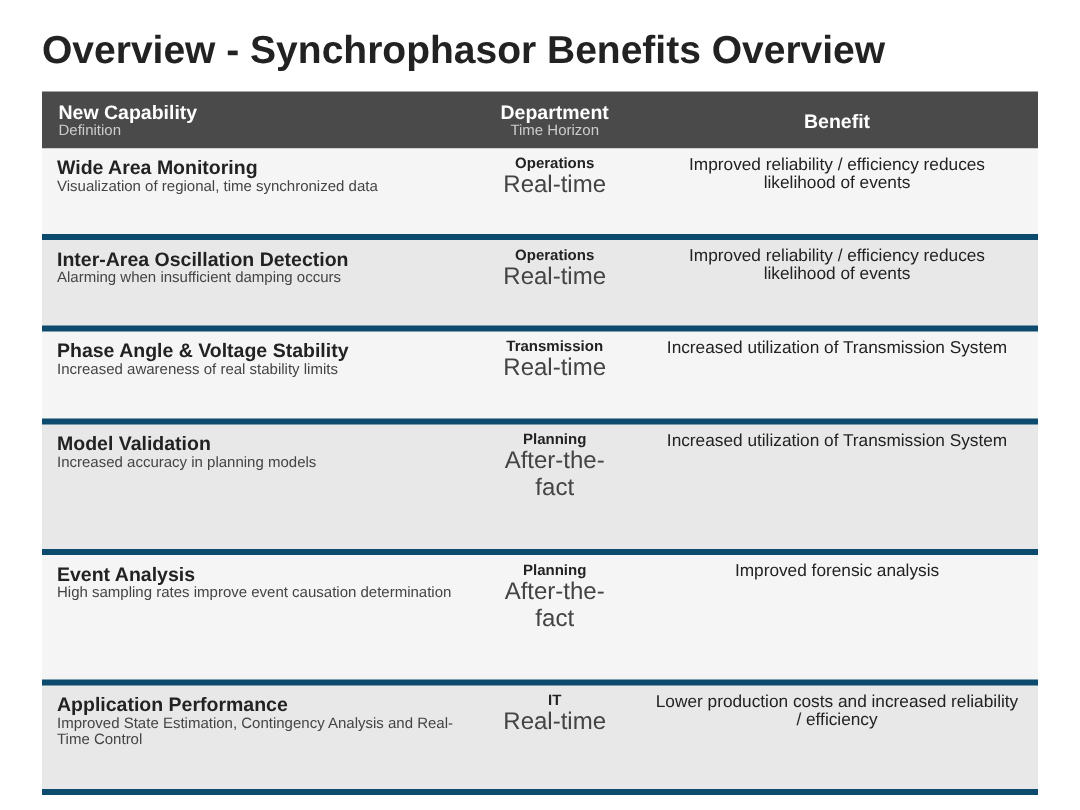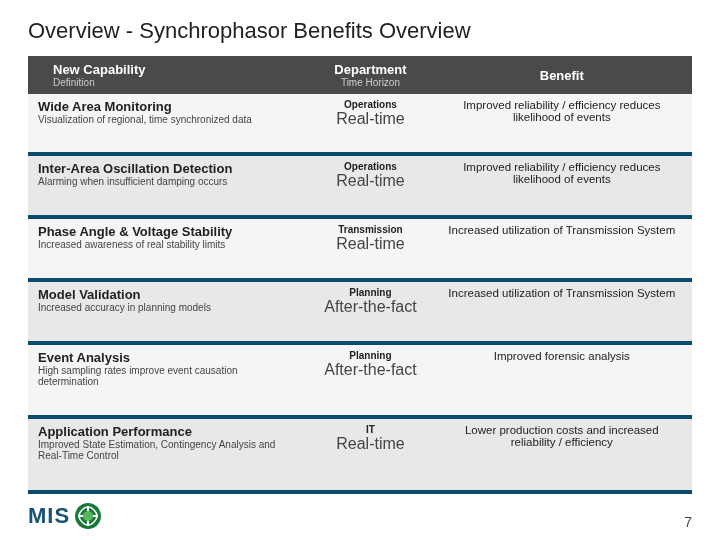--- a/index.html
+++ b/index.html
@@ -14,38 +14,38 @@
 
     .page {
       width: 720px;
       height: 540px;
       padding: 18px 28px 10px 28px;
       display: flex;
       flex-direction: column;
     }
 
     .page-title {
-      font-size: 22px;
-      font-weight: normal;
+      font-size: 26px;
+      font-weight: bold;
       color: #222;
       margin-bottom: 12px;
     }
 
     .table {
       width: 100%;
       border-collapse: collapse;
       flex: 1;
     }
 
     .table thead tr th {
       background: #4a4a4a;
       color: #fff;
       font-size: 13px;
       font-weight: bold;
-      padding: 6px 25px;
+      padding: 6px 11px;
       text-align: left;
     }
 
     .table thead tr th.col-dept {
       text-align: center;
     }
 
     .table thead tr th.col-benefit {
       text-align: center;
     }
@@ -239,25 +239,13 @@
             <span class="dept-main">IT</span>
             <span class="dept-sub">Real-time</span>
           </td>
           <td>
             <span class="benefit-text">Lower production costs and increased reliability / efficiency</span>
           </td>
         </tr>
       </tbody>
   </table>
 
-  <div class="footer">
-    <div class="miso-logo">
-      <span class="miso-text">MIS</span>
-      <svg class="miso-icon" viewBox="0 0 28 28" xmlns="http://www.w3.org/2000/svg">
-        <circle cx="14" cy="14" r="13" fill="#1a7a3c"></circle>
-        <path d="M14 4 L14 24 M4 14 L24 14" stroke="#fff" stroke-width="2"></path>
-        <circle cx="14" cy="14" r="5" fill="#5cb85c"></circle>
-        <path d="M8 8 Q14 2 20 8 Q26 14 20 20 Q14 26 8 20 Q2 14 8 8Z" fill="none" stroke="#fff" stroke-width="1.5"></path>
-      </svg>
-    </div>
-    <div class="page-number">7</div>
-  </div>
 </div>
 
 </body></html>

